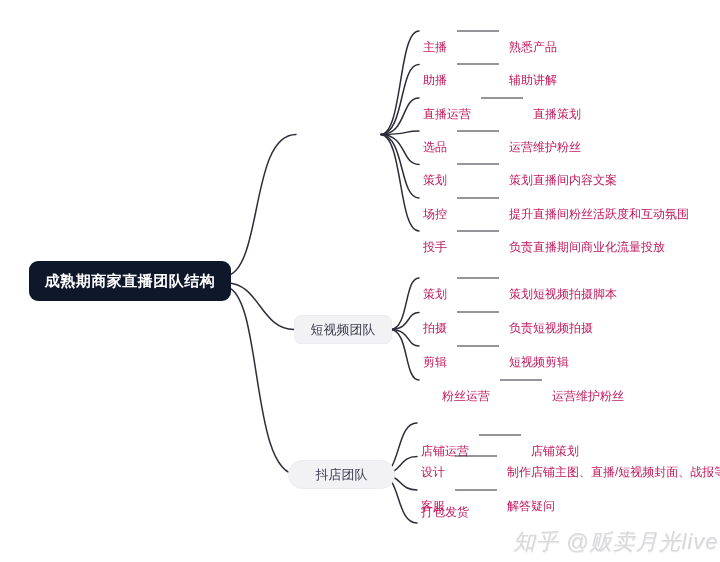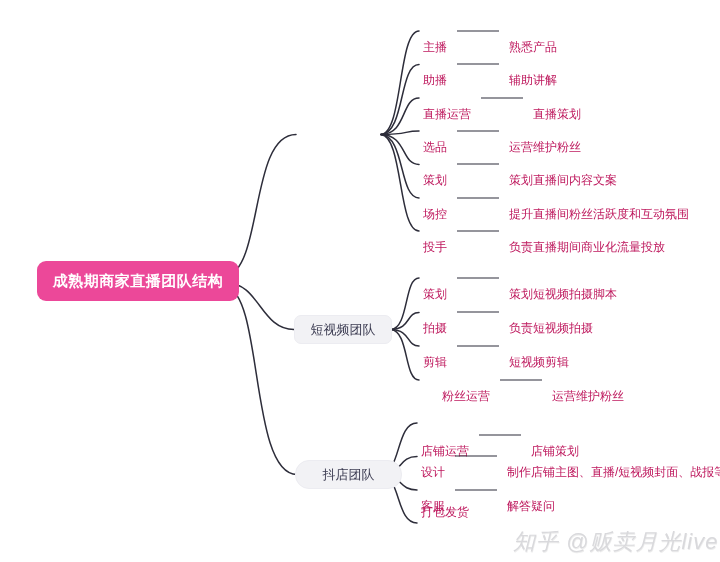--- a/index.html
+++ b/index.html
@@ -5,36 +5,36 @@
   html,body{margin:0;padding:0;background:#fff;}
   #canvas{
     position:relative;
     width:720px;height:562px;
     background:#ffffff;
     font-family:"Liberation Sans","DejaVu Sans",sans-serif;
     overflow:hidden;
   }
   #edges{position:absolute;left:0;top:0;width:720px;height:562px;}
   .root-node{
-    position:absolute;left:37px;top:261px;width:202px;height:40px;
-    background:#ec4899;border-radius:9px;
+    position:absolute;left:29px;top:261px;width:202px;height:40px;
+    background:#0f172a;border-radius:9px;
     display:flex;align-items:center;justify-content:center;
     color:#ffffff;font-size:15px;font-weight:bold;letter-spacing:.5px;
     box-sizing:border-box;white-space:nowrap;
   }
   .branch-node{
     position:absolute;height:29px;
     background:#f2f2f5;border:1px solid #ececf1;border-radius:7px;
     display:flex;align-items:center;justify-content:center;
     color:#3c3c52;font-size:13px;
     box-sizing:border-box;white-space:nowrap;
   }
   #b1{left:296px;top:120px;width:86px;}
   #b2{left:294px;top:315px;width:98px;}
-  #b3{left:295px;top:460px;width:107px;border-radius:14px;}
+  #b3{left:288px;top:460px;width:107px;border-radius:14px;}
   .row{
     position:absolute;display:flex;align-items:center;gap:10px;
     transform:translateY(-50%);white-space:nowrap;
   }
   .lbl,.desc{font-size:12px;color:#be185d;margin-top:32px;}
   .hline{width:42px;height:0;border-top:1.6px solid #2d2d3a;flex:none;}
   .watermark{
     position:absolute;left:513px;top:527px;
     font-size:22px;color:#d9d9dc;letter-spacing:1px;white-space:nowrap;
     text-shadow:0.5px 0.5px 0 #eeeeee;

